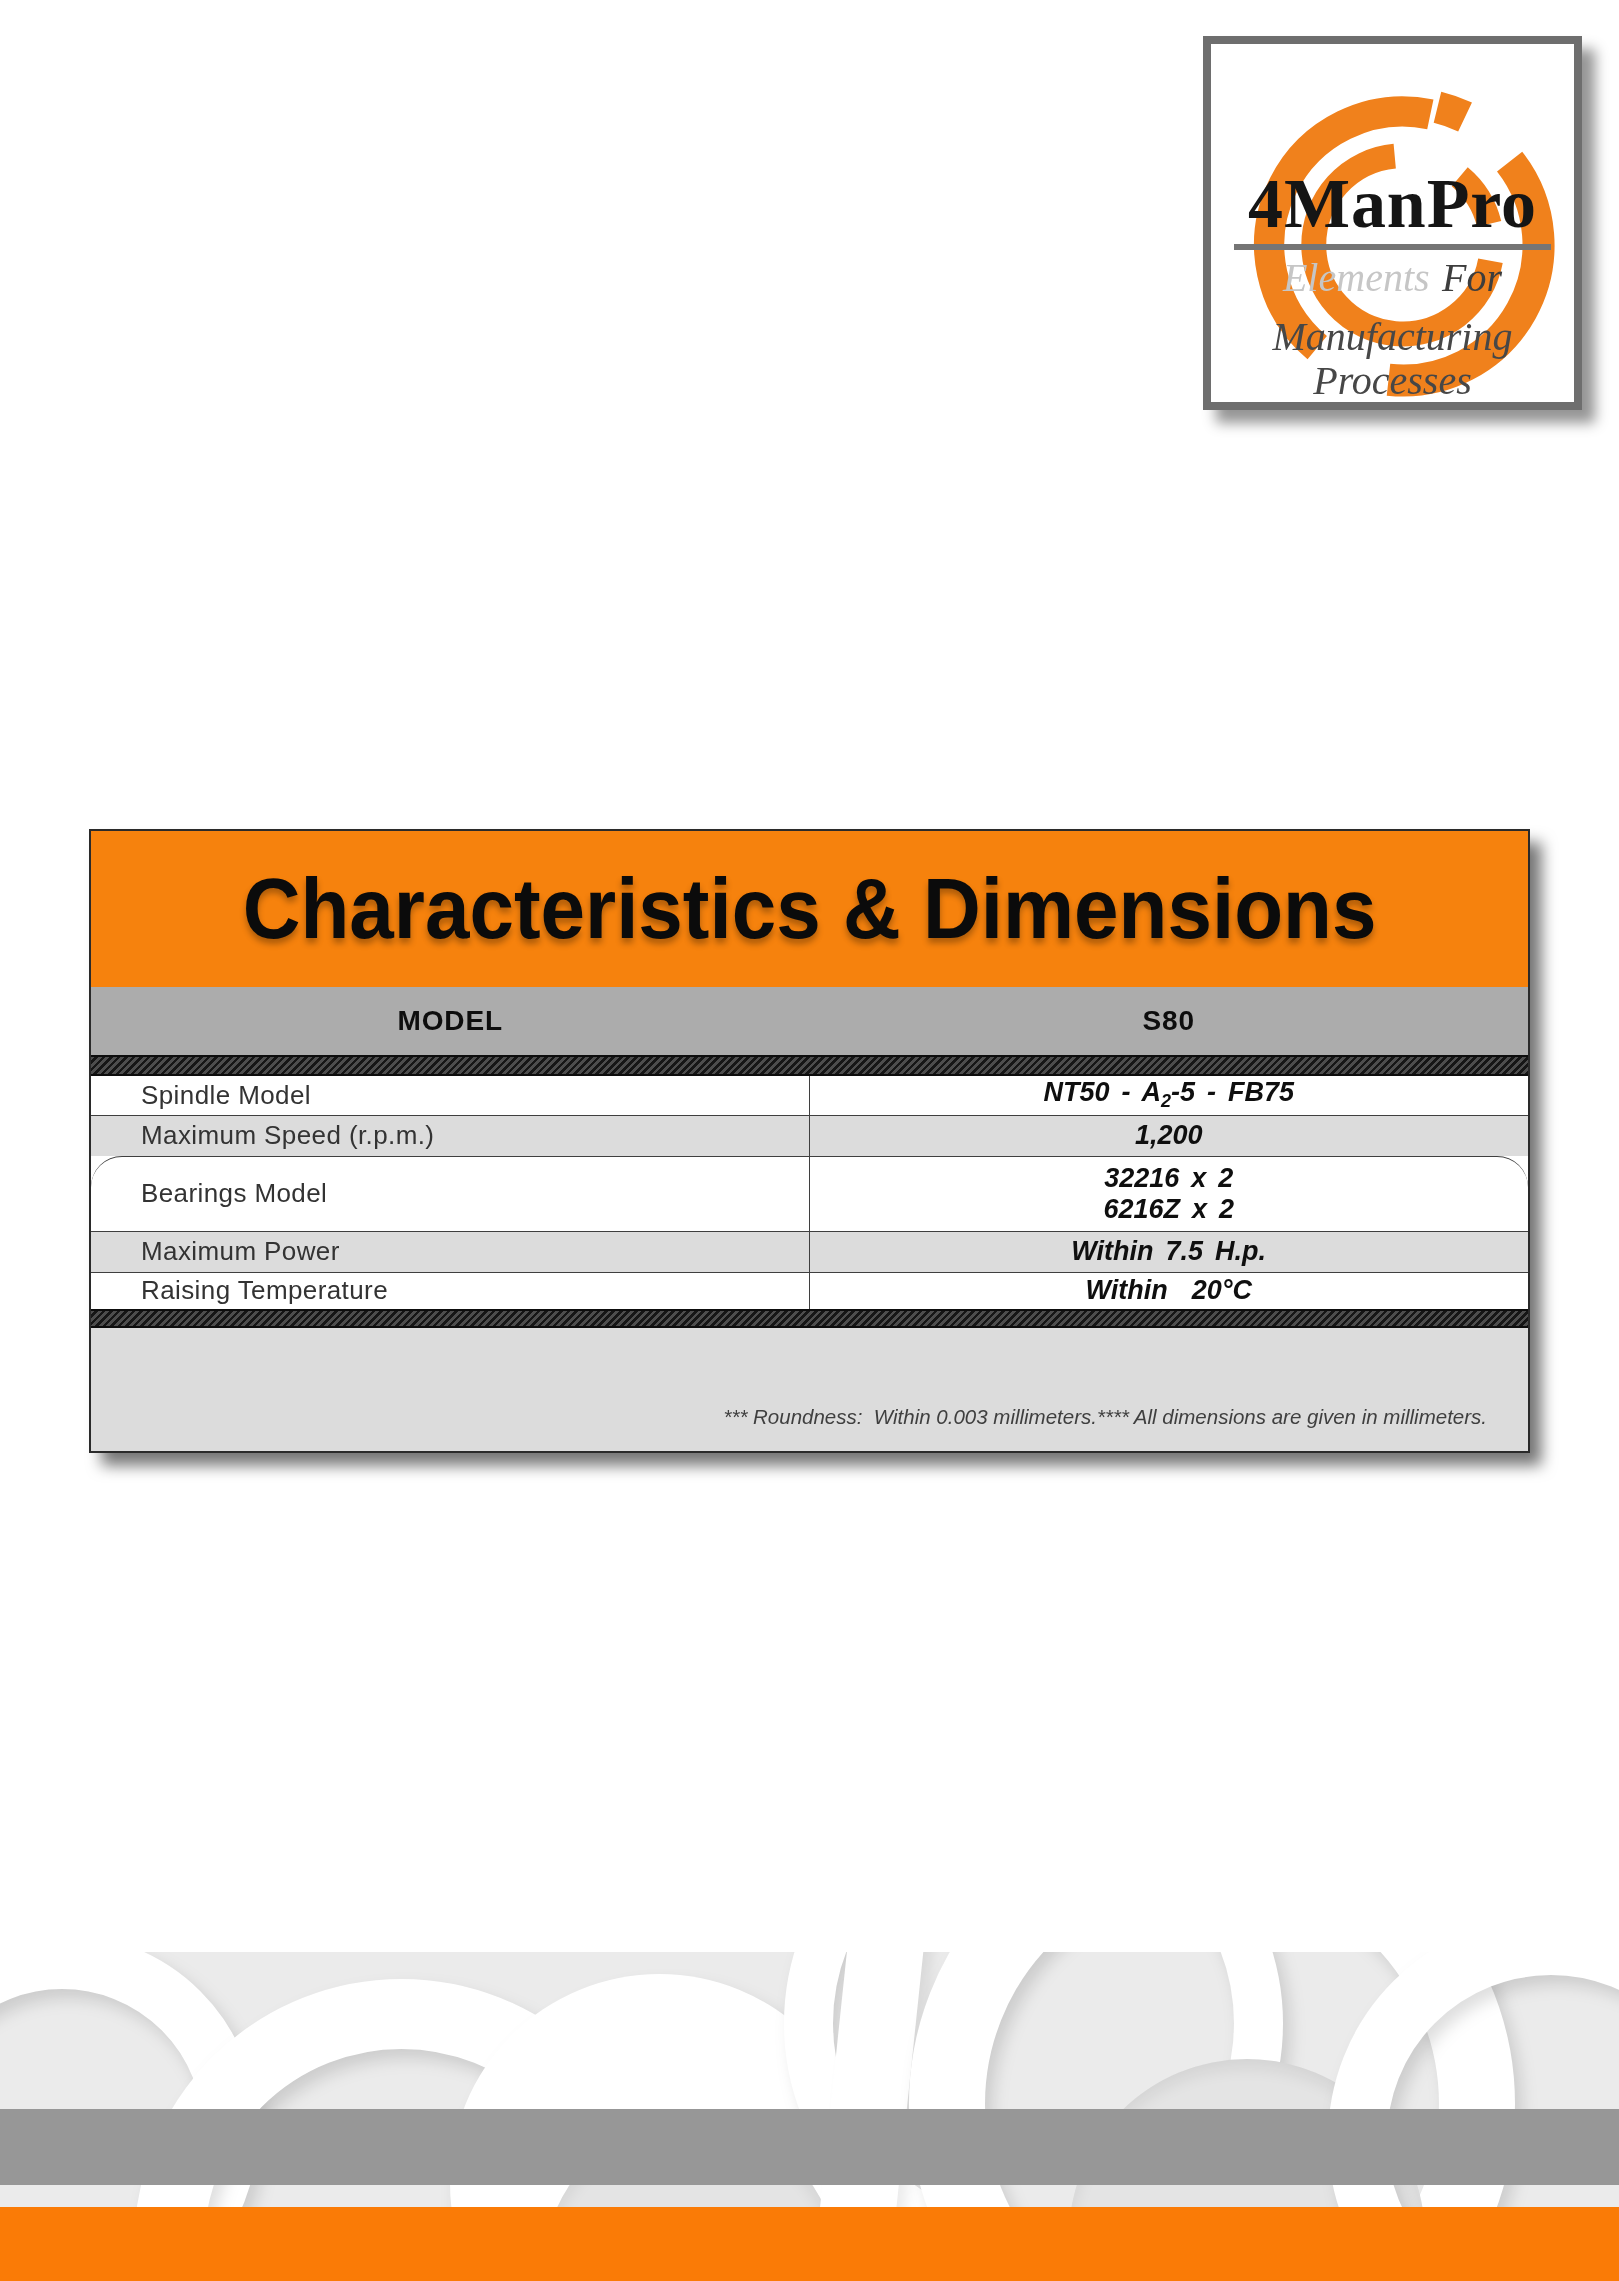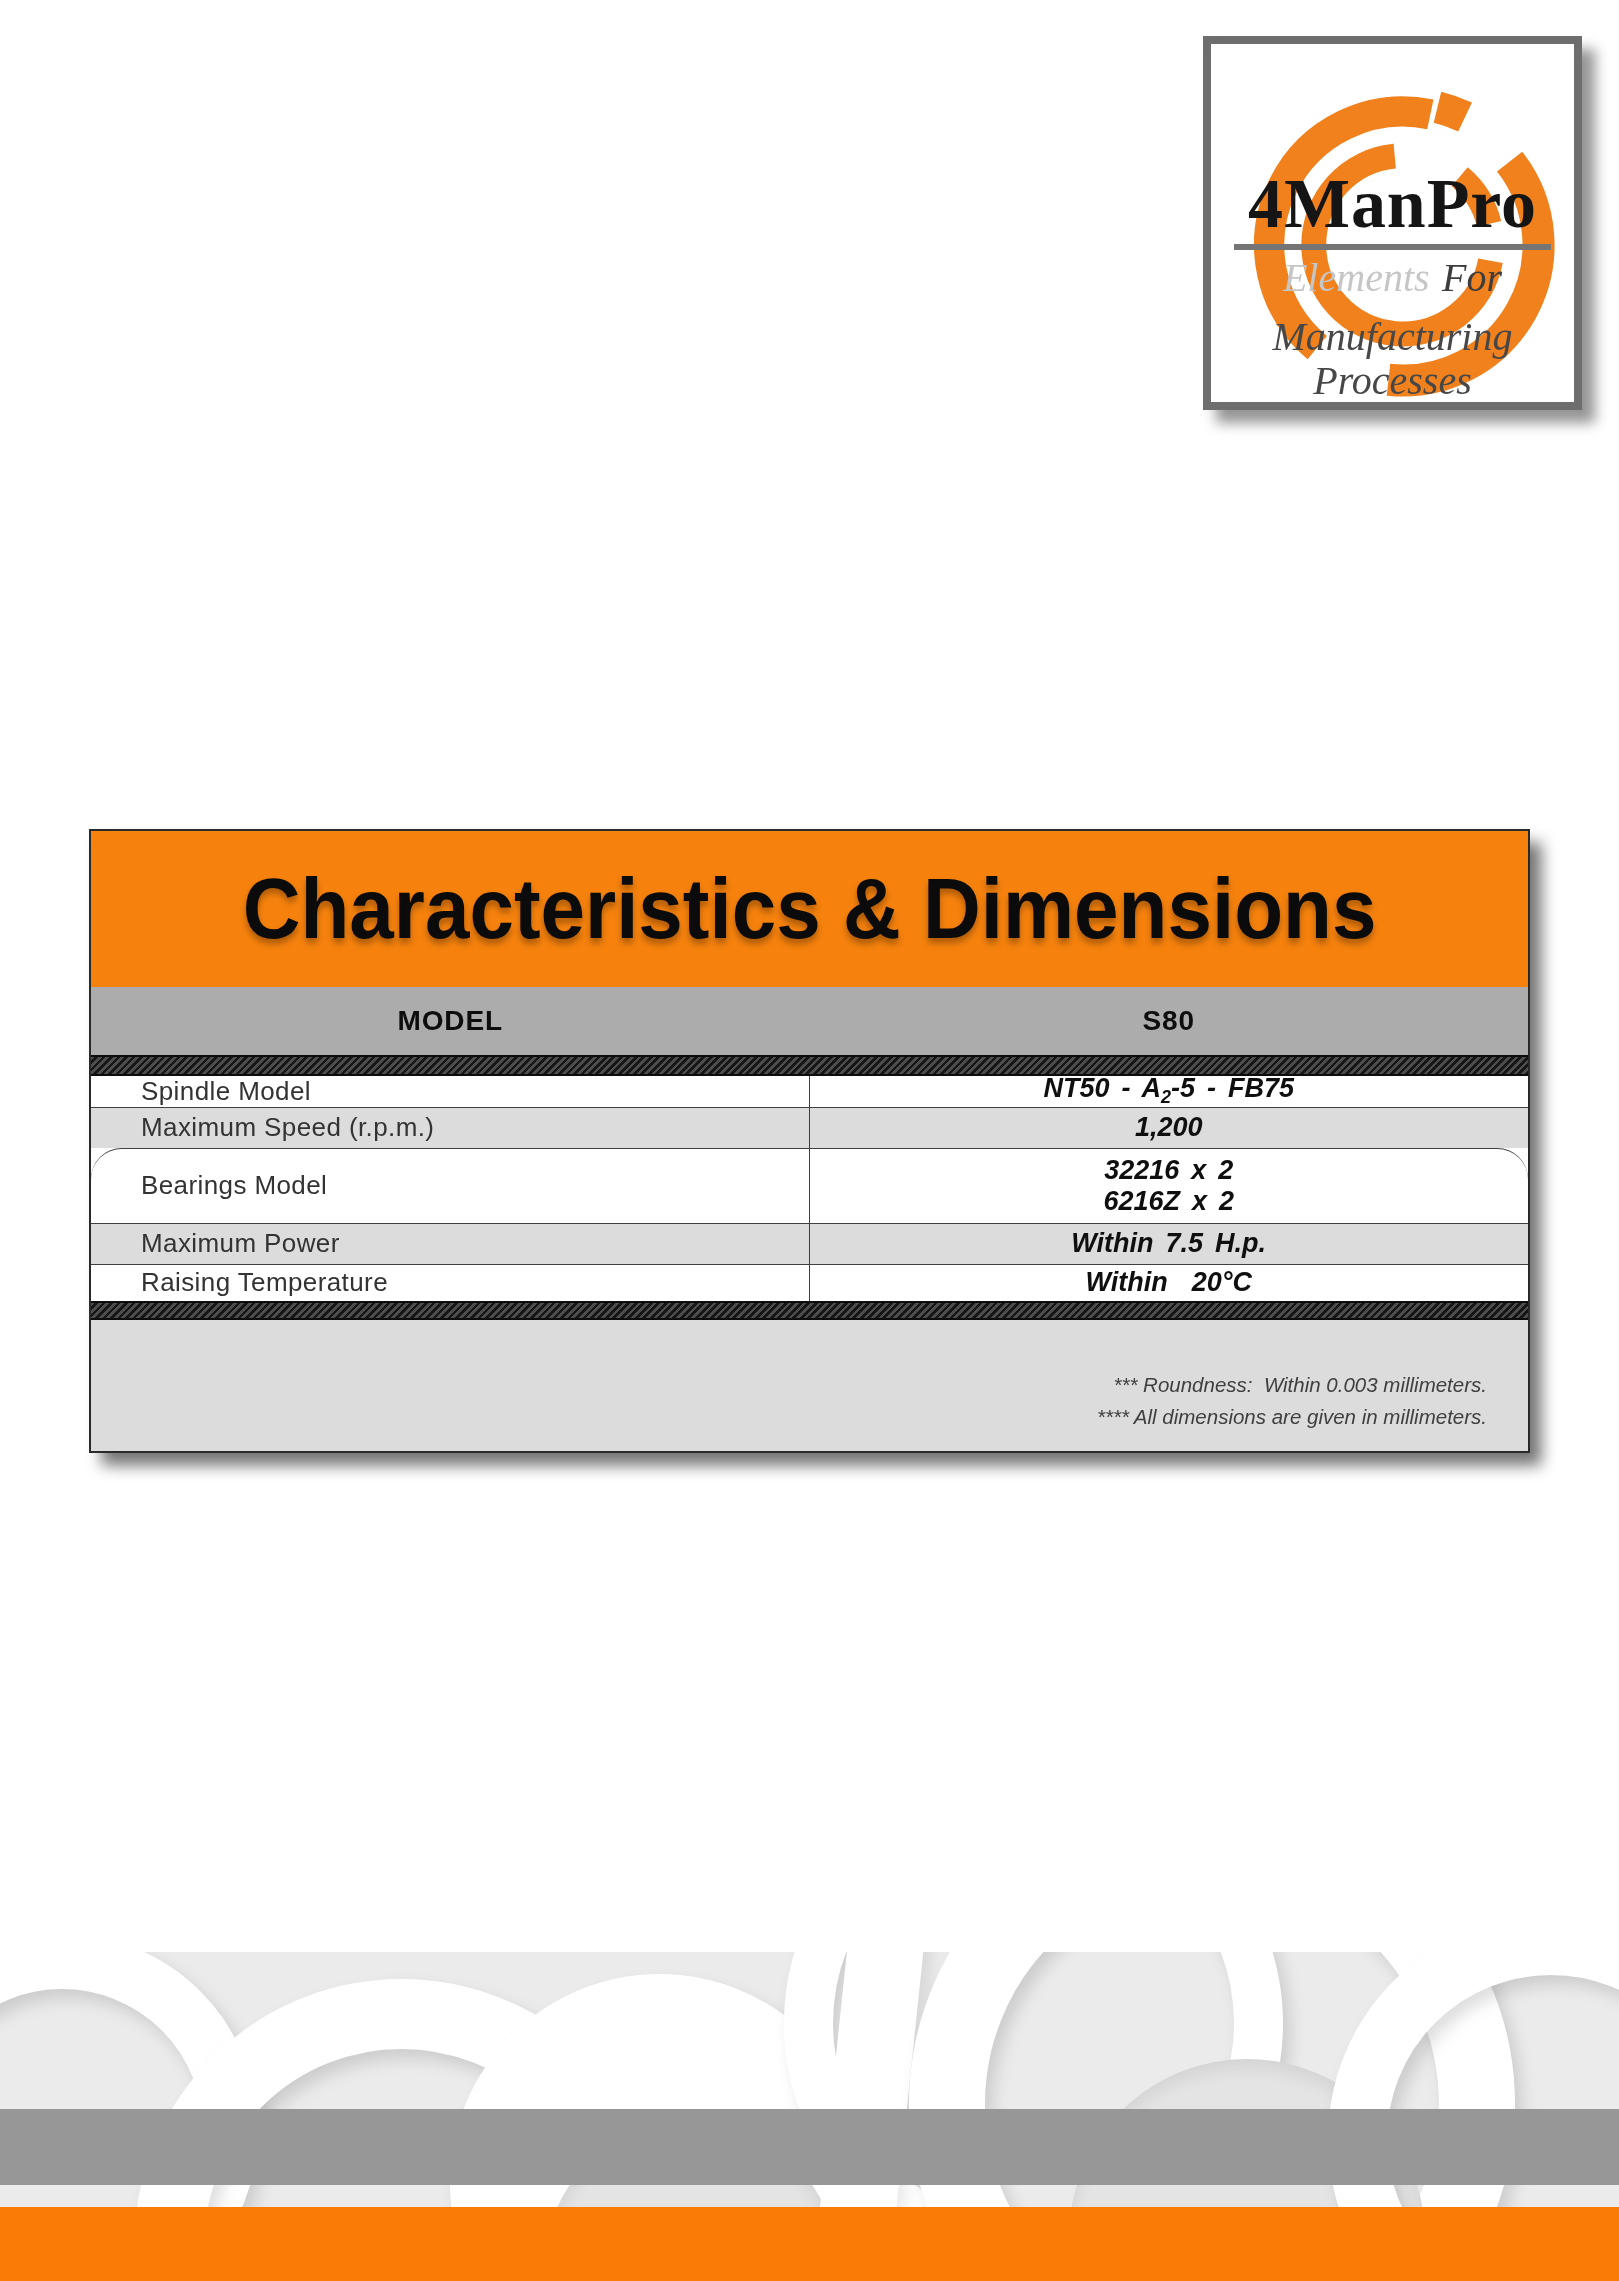--- a/index.html
+++ b/index.html
@@ -66,23 +66,23 @@
   .trow + .trow{border-top:1.8px solid #3f3f3f;}
   .trow .c1{
     width:50%;border-right:1.8px solid #3f3f3f;display:flex;align-items:center;
     padding-left:50px;font-size:26px;color:#333333;letter-spacing:0.4px;
   }
   .trow .c2{
     width:50%;display:flex;flex-direction:column;align-items:center;justify-content:center;
     font-size:27px;font-weight:700;font-style:italic;color:#0f0f0f;word-spacing:4.5px;
   }
   .trow .c2 sub{font-size:18px;font-weight:700;}
-  .h44{height:31px;} .h46{height:41px;} .h87{height:75px;border-radius:31px;} .h42{height:37px;}
+  .h44{height:39px;} .h46{height:41px;} .h87{height:75px;border-radius:31px;} .h42{height:37px;}
   .notes-band{
-    flex:1;background:#DCDCDC;display:flex;flex-direction:column;
+    flex:1;background:#DCDCDC;display:flex;flex-direction:row;
     justify-content:flex-end;align-items:flex-end;
     padding:0 41px 18px 0;
   }
   .notes-band .note{
     font-size:20.5px;font-style:italic;color:#3f3f3f;line-height:1.55;
   }
 
   
   .decor{
     position:absolute;left:0;top:1952px;width:1619px;height:257px;

